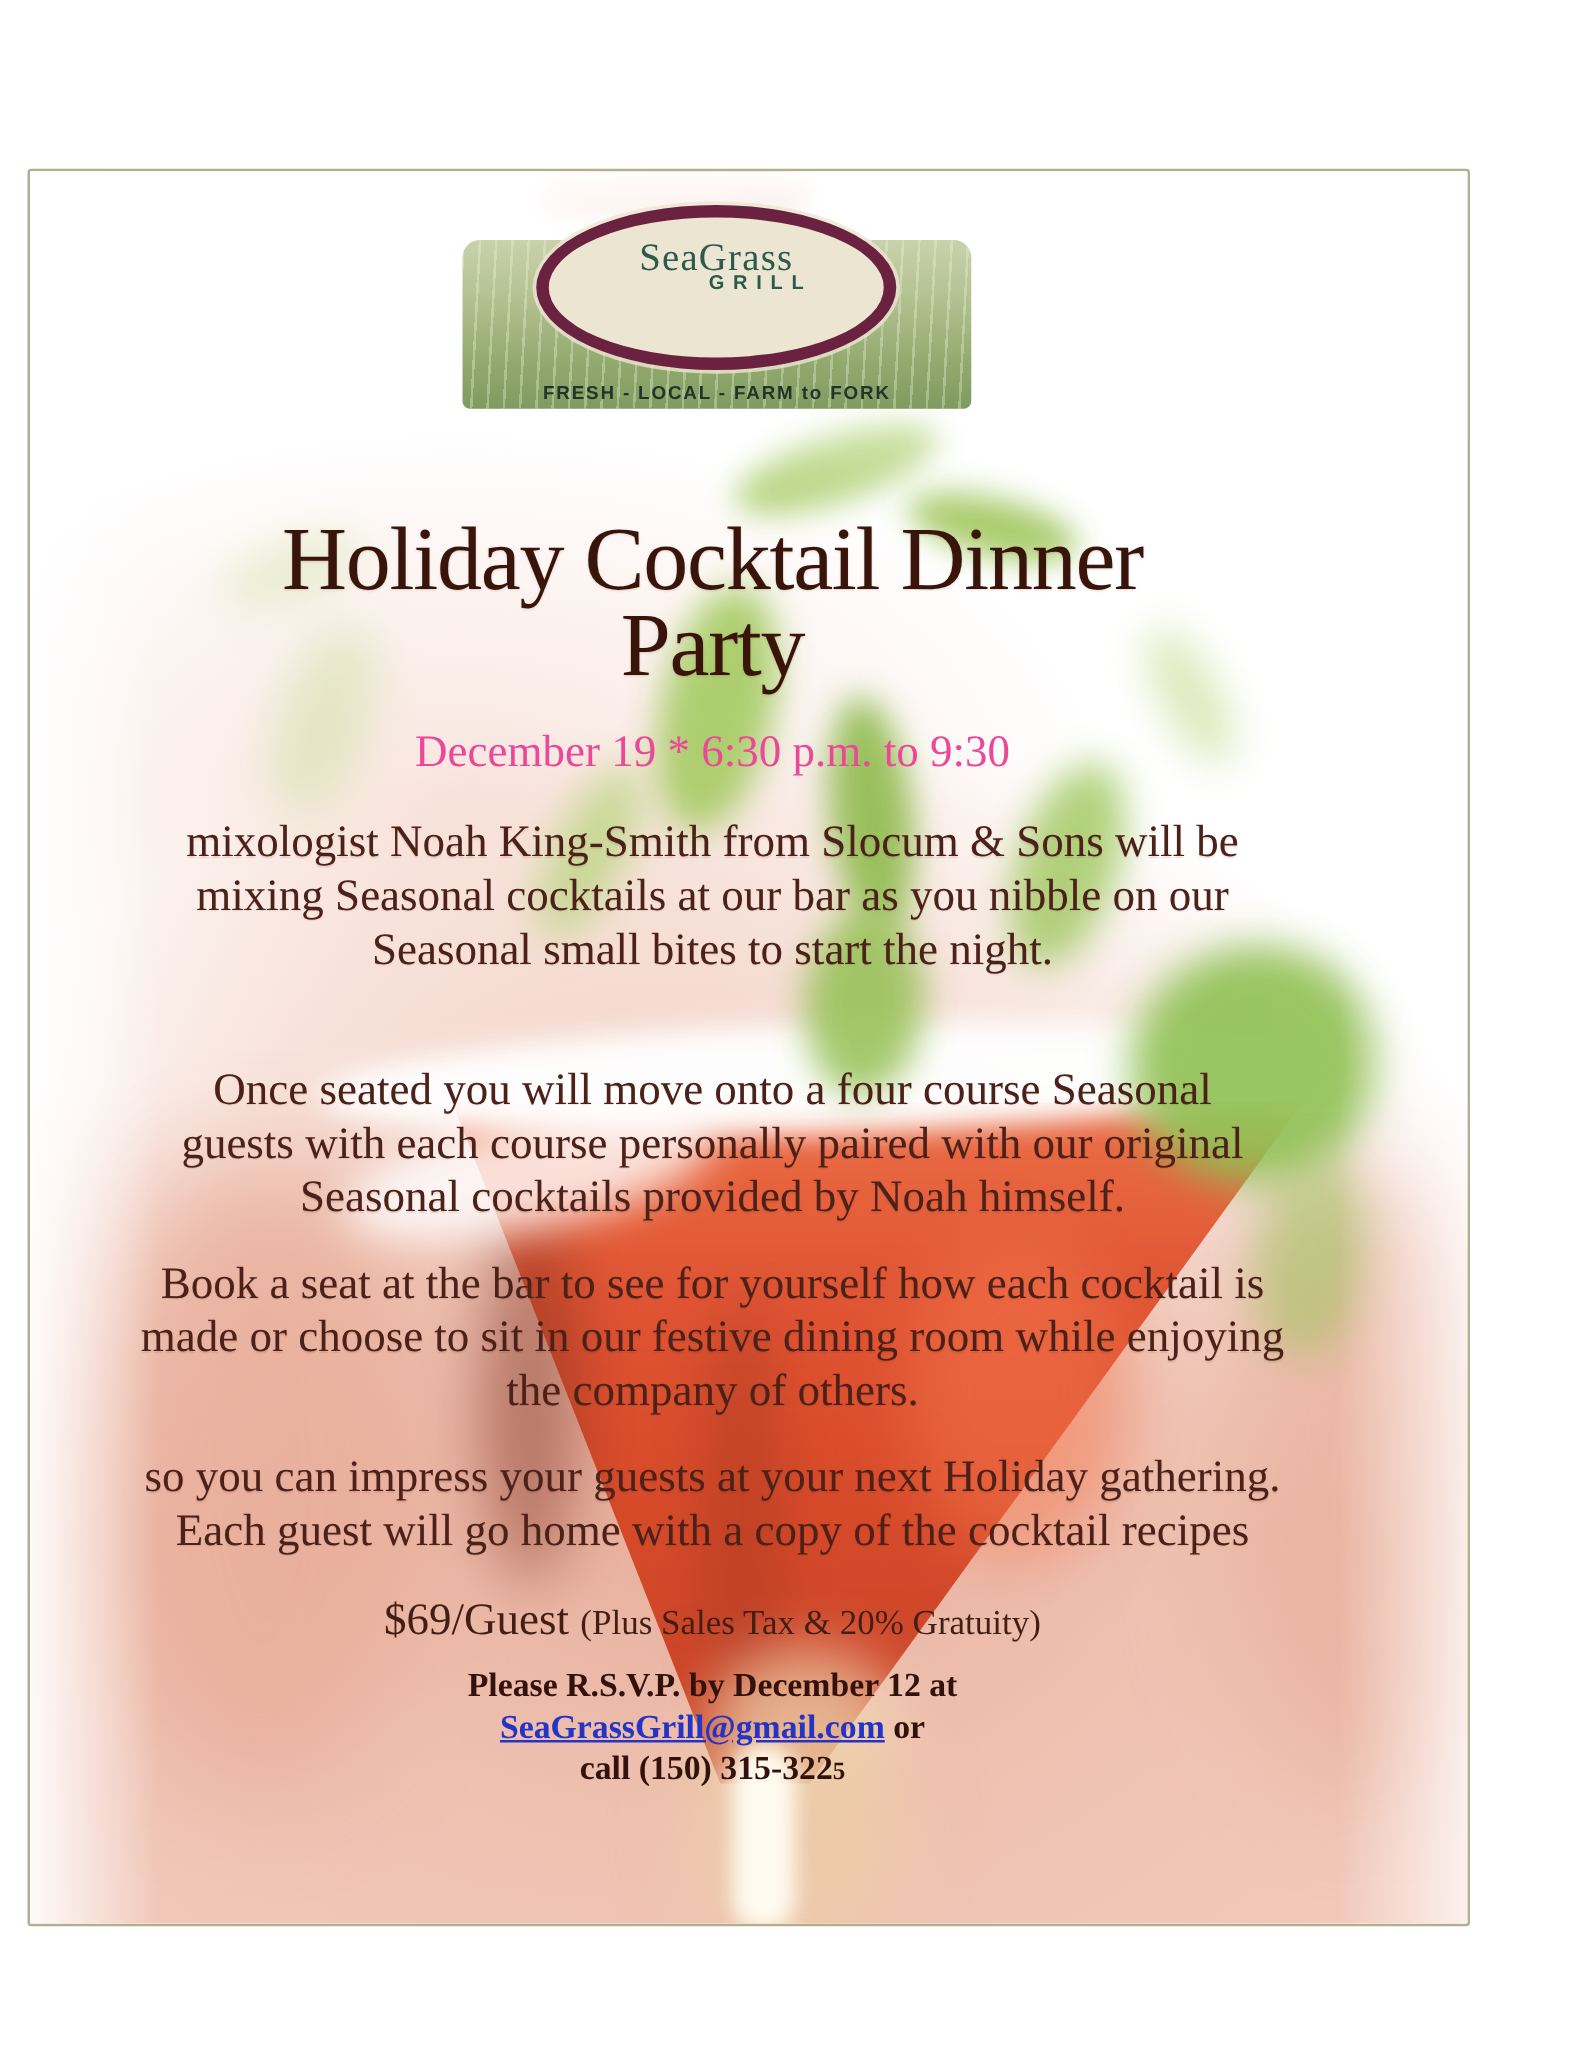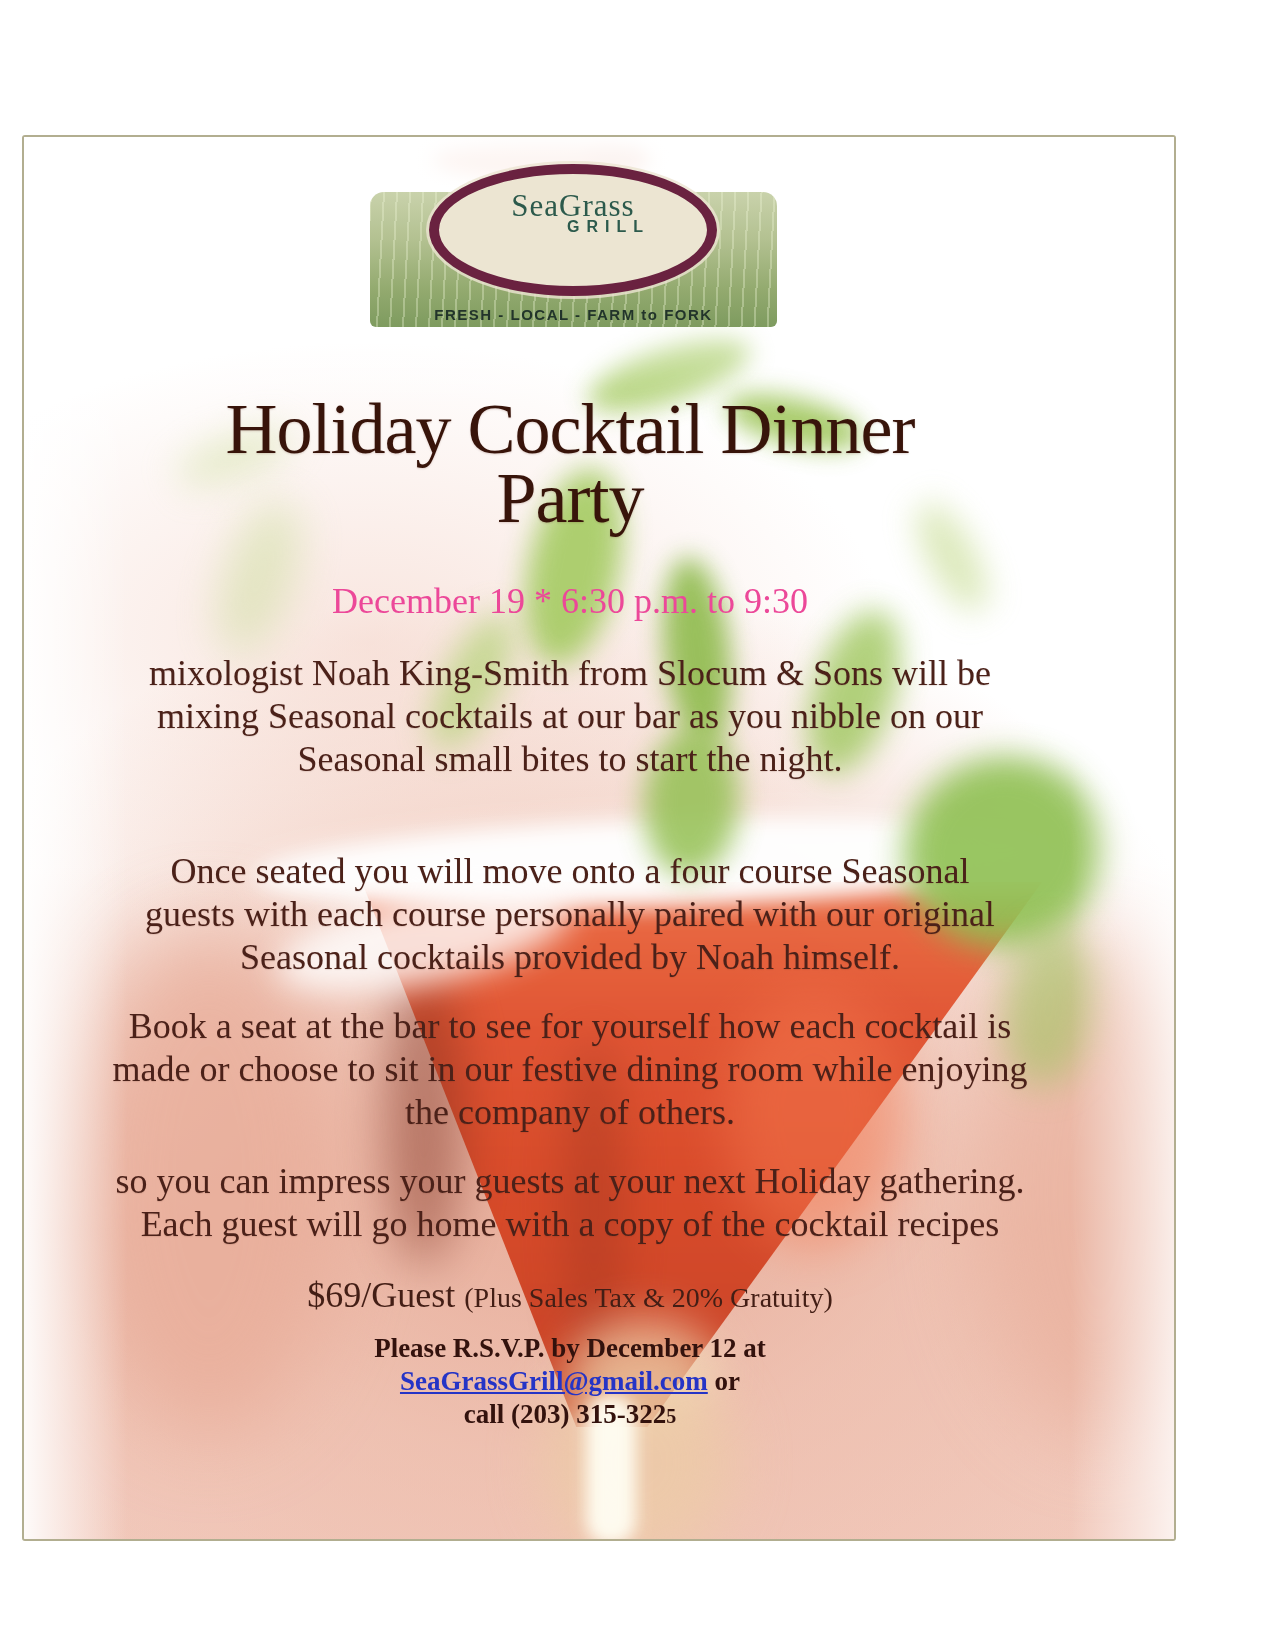--- a/index.html
+++ b/index.html
@@ -49,21 +49,21 @@
   .logo-grill { font-family:"Liberation Sans","DejaVu Sans",sans-serif; font-weight:bold;
     font-size:16px; letter-spacing:7px; color:#2c5a4c; margin-top:-6px; padding-left:128px; text-align:left; }
   .logo-tagline {
     position:absolute; left:0; right:0; bottom:4px; text-align:center;
     font-family:"Liberation Sans","DejaVu Sans",sans-serif; font-weight:bold;
     font-size:15px; letter-spacing:1.5px; color:#22342a;
   }
   
   .col { position:absolute; left:0; width:1092px; text-align:center; z-index:11; }
   .invite { top:197px; font-size:22px; font-weight:600; color:#38160c; }
-  .title  { top:258px; font-size:72px; line-height:69px; color:#38140a; letter-spacing:-1px;
+  .title  { top:276px; font-size:72px; line-height:69px; color:#38140a; letter-spacing:-1px;
             text-shadow:0 1px 2px rgba(90,40,25,.18); }
   .date   { top:443px; font-size:36px; color:#ec4899; }
   .para   { font-size:36px; line-height:43px; color:#4b2119; text-shadow:0 1px 1px rgba(90,40,25,.12); }
   .p1 { top:515px; } .p2 { top:713px; } .p3 { top:868px; } .p4 { top:1023px; }
   .price  { top:1137px; font-size:36px; color:#431e15; }
   .price .note { font-size:28px; }
   .rsvp   { top:1195px; font-size:27px; line-height:33px; font-weight:bold; color:#33120d; }
   .rsvp a { color:#2534c6; text-decoration:underline; }
   .digit-small { font-size:20px; }
 </style>
@@ -150,17 +150,17 @@
     </div>
 
     <div class="col price">
       <span>$69/Guest</span>
       <span class="note">(Plus Sales Tax &amp; 20% Gratuity)</span>
     </div>
 
     <div class="col rsvp">
       <div>Please R.S.V.P. by December 12 at</div>
       <div><a href="#">SeaGrassGrill@gmail.com</a><span> or</span></div>
-      <div><span>call (203) 315-322</span><span class="digit-small">5</span></div>
+      <div><span>call (150) 315-322</span><span class="digit-small">5</span></div>
     </div>
 
   </div>
 </div>
 
 </body></html>

